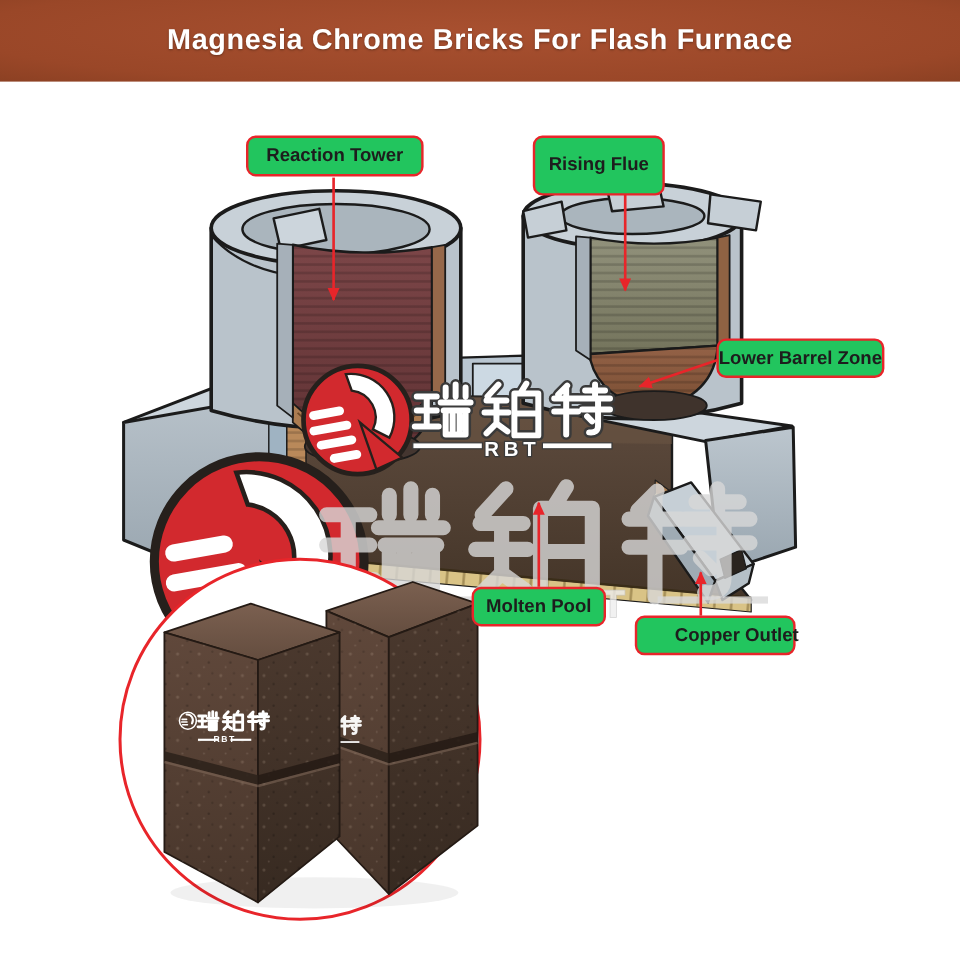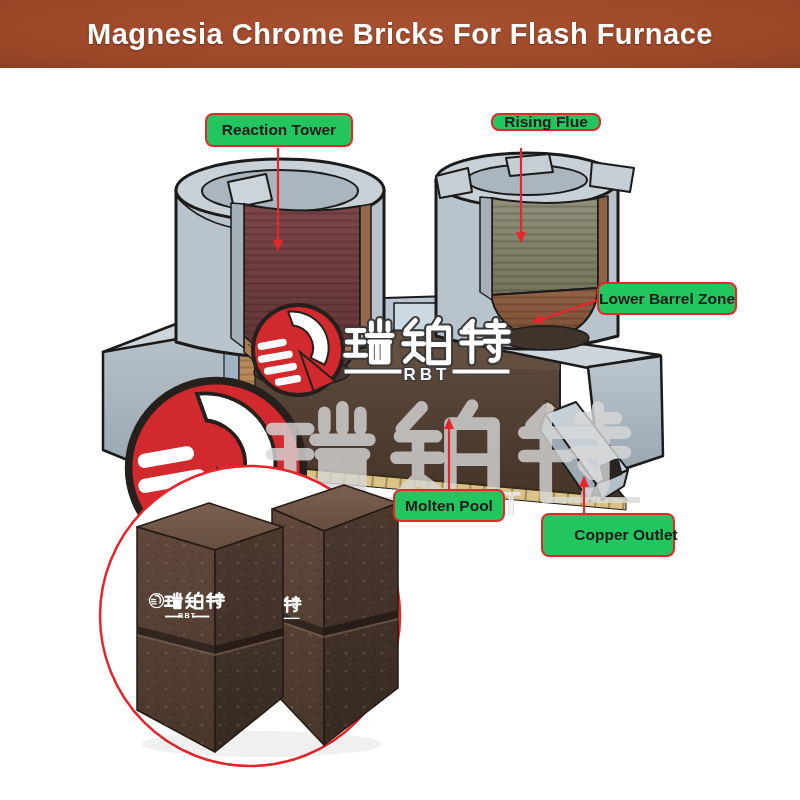--- a/index.html
+++ b/index.html
@@ -1,21 +1,21 @@
 <!DOCTYPE html>
 <html><head>
 <meta charset="utf-8">
 <style>
   html,body{margin:0;padding:0;background:#fff;}
   #stage{position:relative;width:800px;height:800px;overflow:hidden;background:#fff;
          font-family:"Liberation Sans","DejaVu Sans",sans-serif;}
   #banner{position:absolute;left:0;top:0;width:800px;height:68px;
           background:radial-gradient(140% 170% at 50% 40%, #a85030 0%, #9a4728 38%, #7e3a1e 62%, #55270f 86%, #3a1908 100%);
           display:flex;align-items:center;justify-content:center;}
-  #banner .title{color:#fff;font-size:29px;font-weight:bold;letter-spacing:.5px;
+  #banner .title{color:#fff;font-size:24px;font-weight:bold;letter-spacing:.5px;
                  text-shadow:0 1px 2px rgba(0,0,0,.35);}
   svg#art{position:absolute;left:0;top:0;}
   .callout{position:absolute;background:#22c55e;border:2px solid #e8252a;border-radius:8px;
            display:flex;align-items:center;justify-content:center;box-sizing:border-box;
            font-weight:bold;font-size:15.5px;color:#1d1d1d;white-space:nowrap;z-index:5;}
 </style>
 </head>
 <body>
 
 <div id="stage">
@@ -253,26 +253,26 @@
         <rect x="50" y="92" width="58" height="6" fill="#fff"></rect>
         <rect x="140" y="92" width="58" height="6" fill="#fff"></rect>
         <text x="124" y="101" text-anchor="middle" font-size="24" font-weight="bold" letter-spacing="4" fill="#ffffff">RBT</text>
       </g>
     </g>
   </svg>
 
   <div class="callout" style="left:205px;top:113px;width:148px;height:34px;">
     <span>Reaction Tower</span>
   </div>
-  <div class="callout" style="left:491px;top:113px;width:110px;height:18px;">
+  <div class="callout" style="left:444px;top:113px;width:110px;height:50px;">
     <span>Rising Flue</span>
   </div>
   <div class="callout" style="left:597px;top:282px;width:140px;height:33px;">
     <span>Lower Barrel Zone</span>
   </div>
   <div class="callout" style="left:393px;top:489px;width:112px;height:33px;text-align:center;">
     <span>Molten Pool</span>
   </div>
-  <div class="callout" style="left:541px;top:513px;width:134px;height:44px;padding-left:36px;">
+  <div class="callout" style="left:529px;top:513px;width:134px;height:33px;padding-left:36px;">
     <span>Copper Outlet</span>
   </div>
 
 </div>
 
 </body></html>

